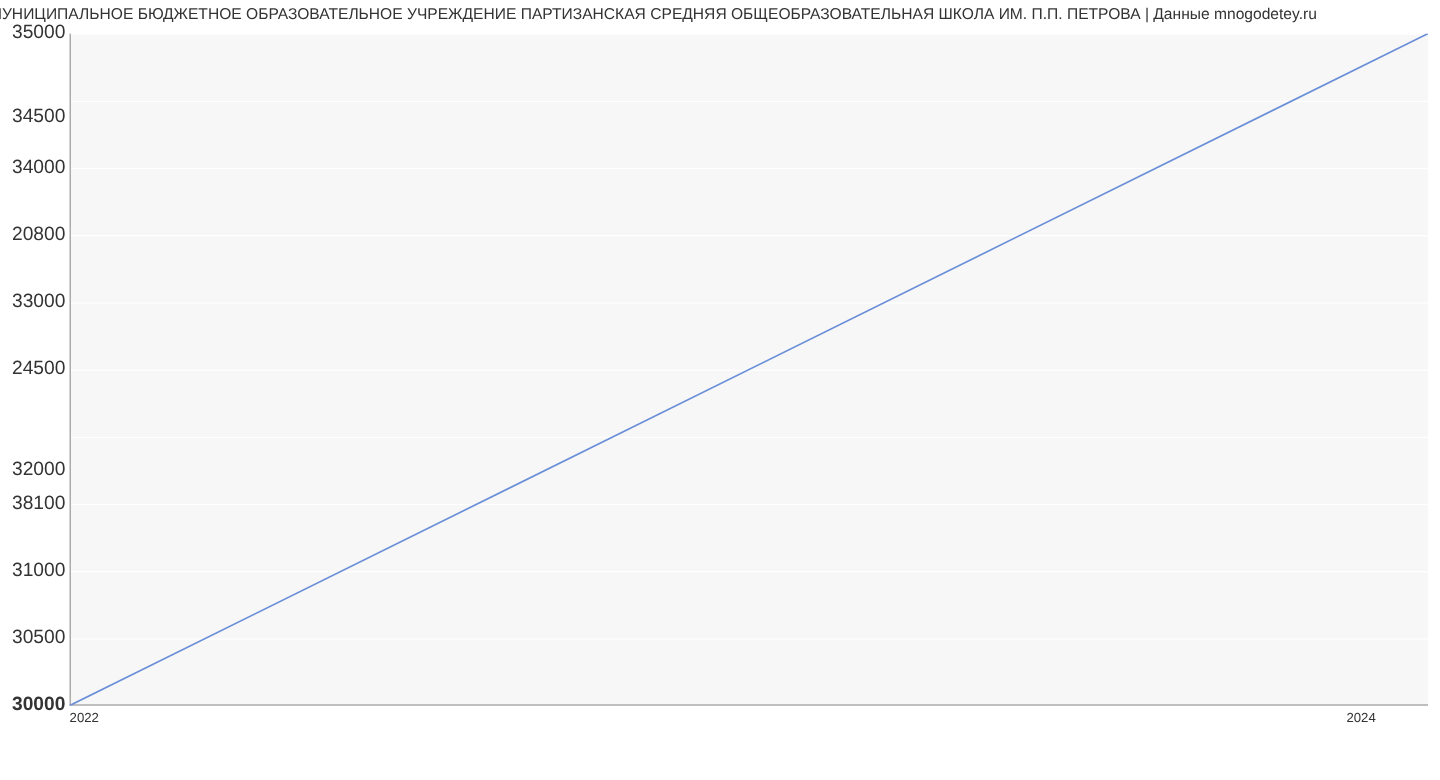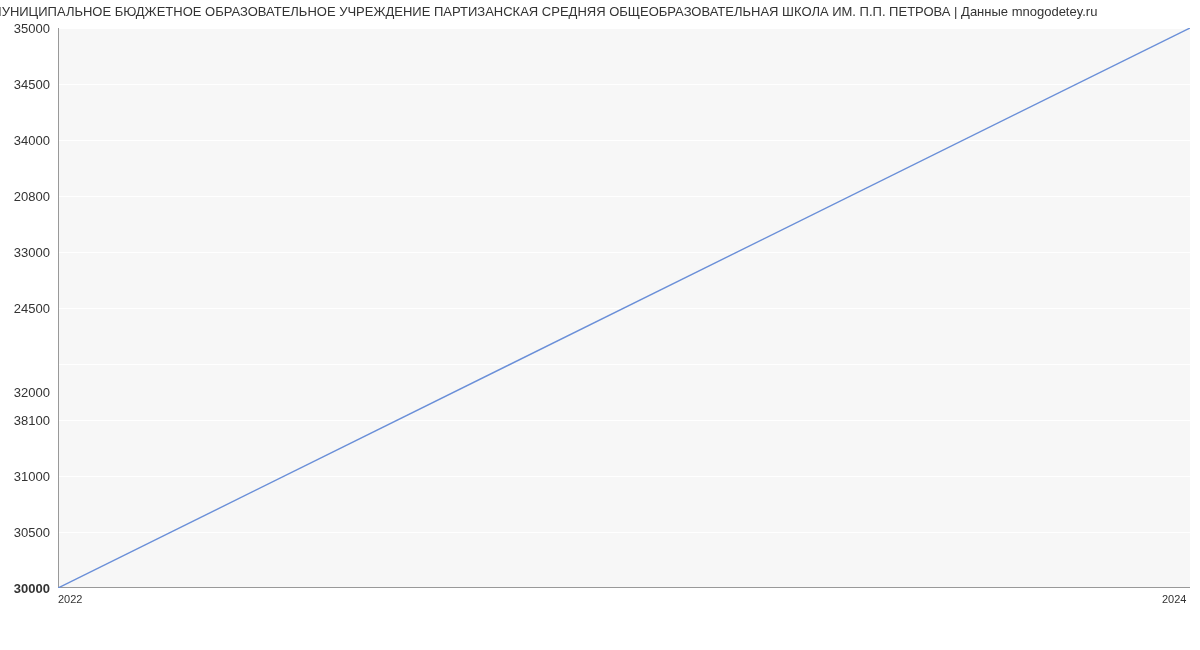--- a/index.html
+++ b/index.html
@@ -37,21 +37,21 @@
       position: absolute;
       left: 0;
       right: 0;
       height: 1px;
       background: #ffffff;
     }
     .y-tick-label {
       position: absolute;
       right: 1140px;
       transform: translateY(-50%);
-      font-size: 13px;
+      font-size: 16px;
       color: #333;
       text-align: right;
       width: 40px;
     }
     .x-tick-label {
       position: absolute;
       top: 565px;
       font-size: 11px;
       color: #333;
     }
@@ -111,20 +111,20 @@
   <div id="y-labels">
       <div class="y-tick-label" style="top: 560px; font-weight: bold;">30000</div>
       <div class="y-tick-label" style="top: 504px;">30500</div>
       <div class="y-tick-label" style="top: 448px;">31000</div>
       <div class="y-tick-label" style="top: 392px;">38100</div>
       <div class="y-tick-label" style="top: 336px; margin-top: 28px;">32000</div>
       <div class="y-tick-label" style="top: 280px;">24500</div>
       <div class="y-tick-label" style="top: 224px;">33000</div>
       <div class="y-tick-label" style="top: 168px;">20800</div>
       <div class="y-tick-label" style="top: 112px; margin-left: 42px;">34000</div>
-      <div class="y-tick-label" style="top: 56px; margin-left: 31px;">34500</div>
+      <div class="y-tick-label" style="top: 70px; margin-left: 31px;">34500</div>
       <div class="y-tick-label" style="top: 0px;">35000</div>
     </div>
   <div id="x-labels">
       <div class="x-tick-label" style="left: 0px;">2022</div>
-      <div class="x-tick-label" style="left: 1104px;">2024</div>
+      <div class="x-tick-label" style="left: 1064px;">2024</div>
     </div>
 </div>
 
 </body></html>

